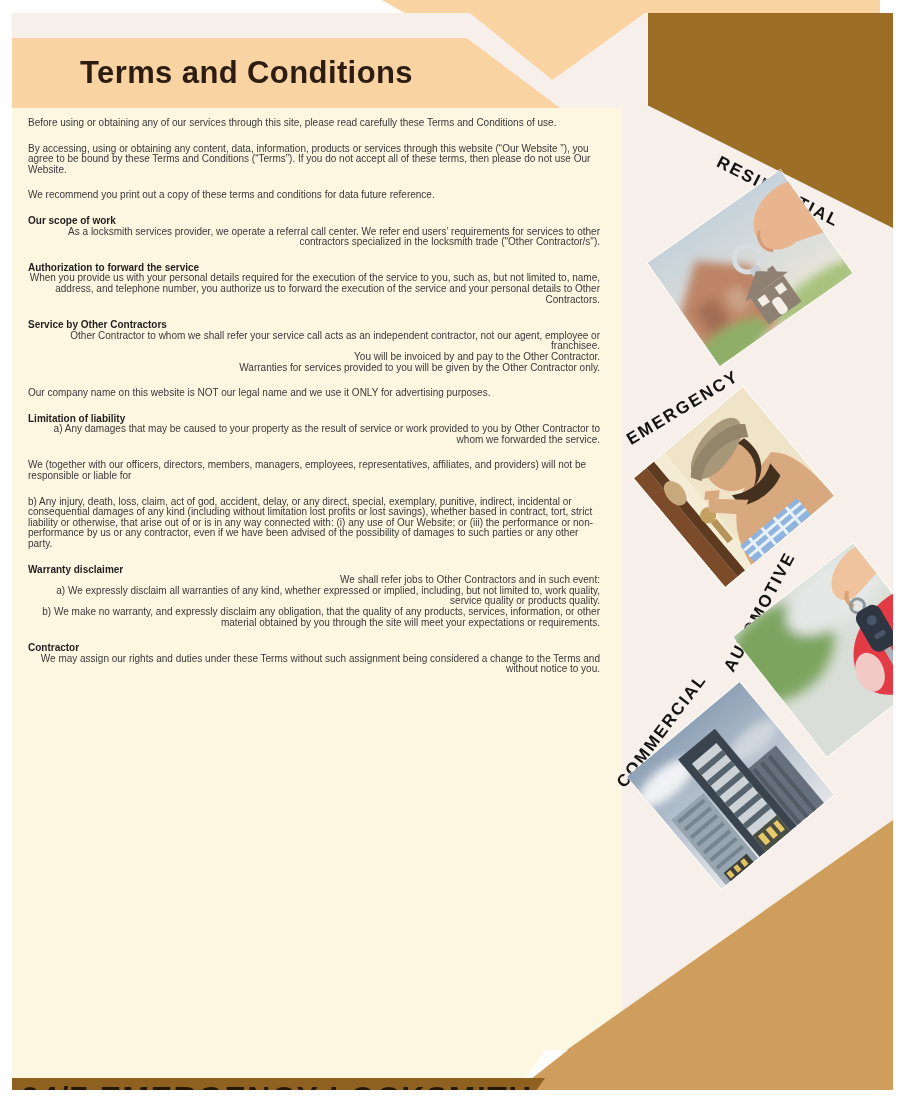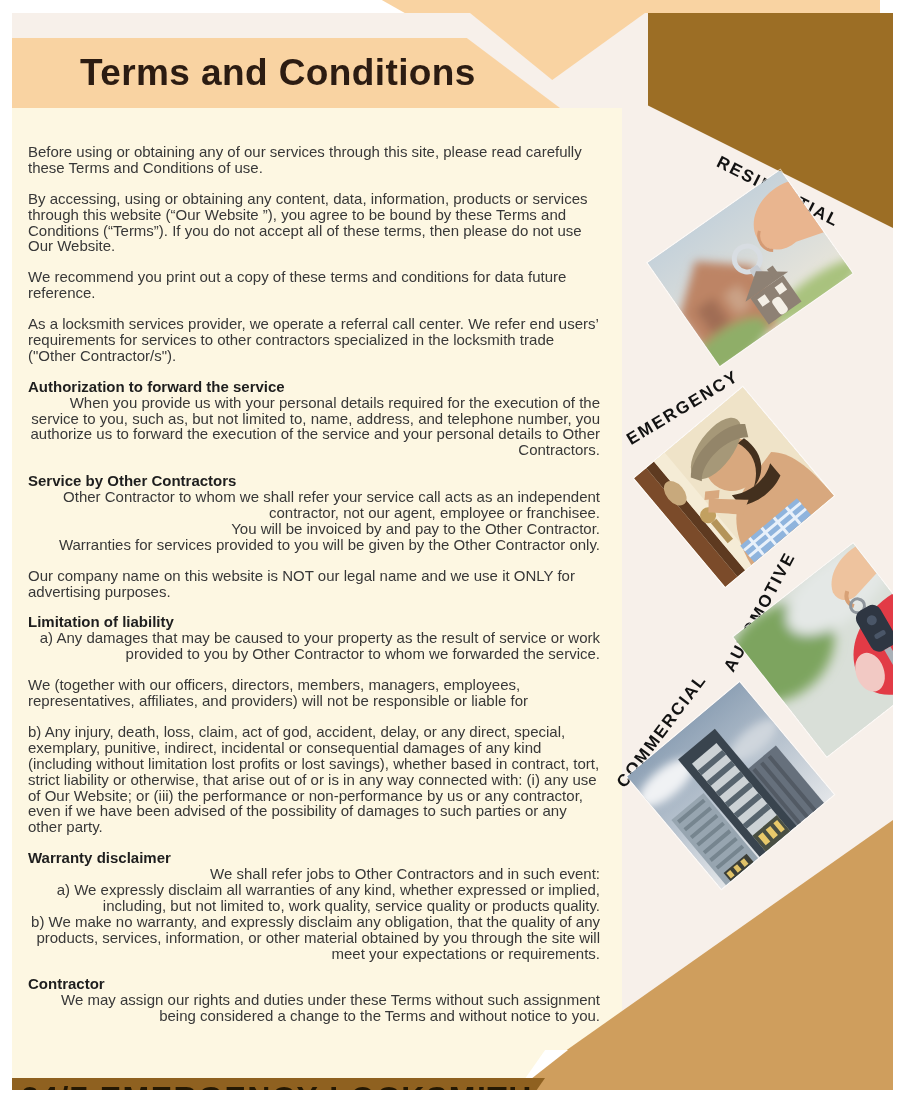--- a/index.html
+++ b/index.html
@@ -17,32 +17,32 @@
 
   .ivory{left:0;top:13px;width:881px;height:1077px;background:var(--ivory-panel);}
   .cream{left:0;top:108px;width:610px;height:982px;background:var(--cream-panel);}
 
   .top-strip{left:357px;top:0;width:511px;height:13px;background:var(--peach-band);
              clip-path:polygon(2.5% 0,100% 0,100% 100%,7% 100%);}
   .peach-wedge{left:458px;top:13px;width:175px;height:67px;background:var(--peach-band);
              clip-path:polygon(0 0,100% 0,47% 100%);}
   .header-ribbon{left:0;top:38px;width:548px;height:70px;background:var(--peach-band);
              clip-path:polygon(0 0,83% 0,100% 100%,0 100%);}
-  .page-title{position:absolute;left:68px;top:0;line-height:70px;font-size:37px;font-weight:700;
+  .page-title{position:absolute;left:68px;top:0;line-height:70px;font-size:31px;font-weight:700;
              letter-spacing:.4px;color:var(--title-text);white-space:nowrap;}
 
   .brown-corner{left:636px;top:13px;width:245px;height:215px;background:var(--brown-band);
              clip-path:polygon(0 0,100% 0,100% 100%,0 43%);}
   .tan-corner{left:498px;top:820px;width:383px;height:270px;background:var(--tan-wedge);
              clip-path:polygon(100% 0,100% 100%,0 100%);}
   .white-sliver{left:504px;top:1050px;width:52px;height:40px;background:#ffffff;
              clip-path:polygon(56% 0,100% 0,2% 100%);}
 
-  .terms-panel{left:16px;top:144px;width:572px;color:var(--body-text);
-             font-size:15px;line-height:1.06;}
+  .terms-panel{left:16px;top:118px;width:572px;color:var(--body-text);
+             font-size:10px;line-height:1.06;}
   .block{white-space:pre-line;}
   .block.para{margin-top:15px;}
   .block.heading{margin-top:15px;font-weight:700;color:var(--heading-text);}
   .block.heading + .block.para{margin-top:0;text-align:right;}
   .block:first-child{margin-top:0;}
 
   .footer-banner{left:0;top:1050px;width:533px;height:40px;background:var(--banner-bg);
              clip-path:polygon(0 0,100% 0,94.8% 100%,0 100%);margin-top:28px;}
   .footer-banner .txt{position:absolute;left:9px;top:0;line-height:41px;font-size:32px;font-weight:700;
              letter-spacing:1.5px;color:var(--banner-text);white-space:nowrap;}
@@ -75,20 +75,21 @@
   <div class="abs header-ribbon">
     <h1 class="page-title">Terms and Conditions</h1>
   </div>
   <div class="abs brown-corner"></div>
   <div class="abs tan-corner"></div>
 
   <div class="abs terms-panel">
       <div class="block para">Before using or obtaining any of our services through this site, please read carefully these Terms and Conditions of use.</div>
       <div class="block para">By accessing, using or obtaining any content, data, information, products or services through this website (“Our Website ”), you agree to be bound by these Terms and Conditions (“Terms”). If you do not accept all of these terms, then please do not use Our Website.</div>
       <div class="block para">We recommend you print out a copy of these terms and conditions for data future reference.</div>
+      <div class="block heading">Our scope of work</div>
       <div class="block para">As a locksmith services provider, we operate a referral call center. We refer end users’ requirements for services to other contractors specialized in the locksmith trade ("Other Contractor/s").</div>
       <div class="block heading">Authorization to forward the service</div>
       <div class="block para">When you provide us with your personal details required for the execution of the service to you, such as, but not limited to, name, address, and telephone number, you authorize us to forward the execution of the service and your personal details to Other Contractors.</div>
       <div class="block heading">Service by Other Contractors</div>
       <div class="block para">Other Contractor to whom we shall refer your service call acts as an independent contractor, not our agent, employee or franchisee.
 You will be invoiced by and pay to the Other Contractor.
 Warranties for services provided to you will be given by the Other Contractor only.</div>
       <div class="block para">Our company name on this website is NOT our legal name and we use it ONLY for advertising purposes.</div>
       <div class="block heading">Limitation of liability</div>
       <div class="block para">a) Any damages that may be caused to your property as the result of service or work provided to you by Other Contractor to whom we forwarded the service.</div>

